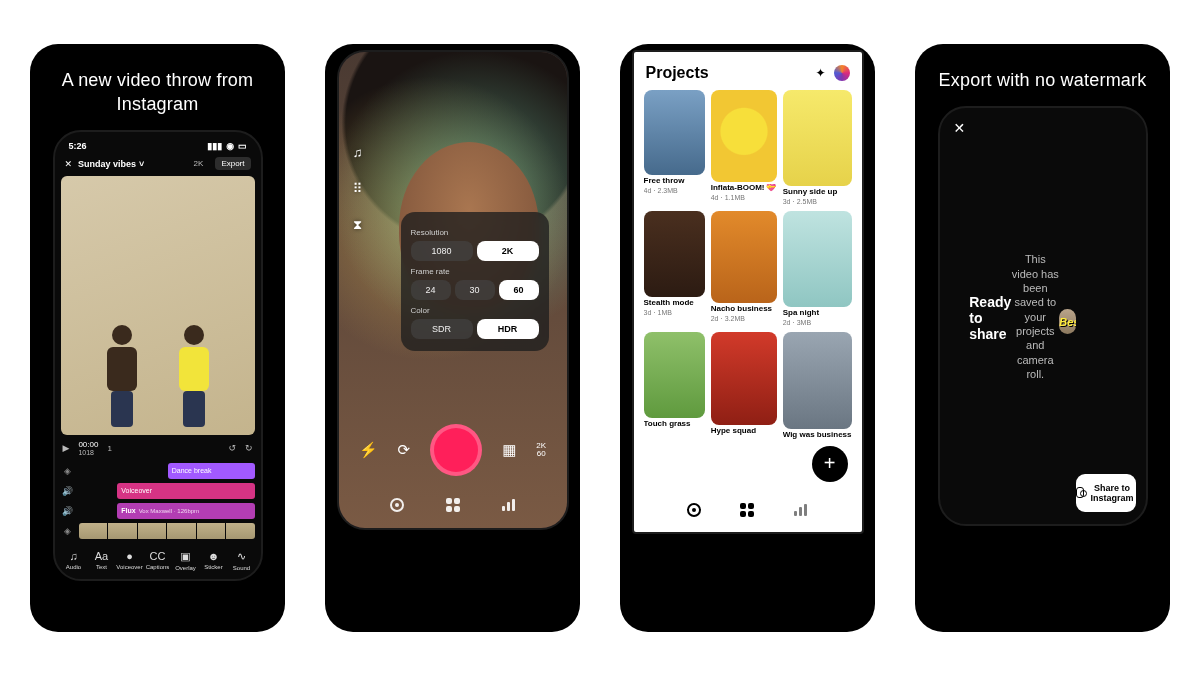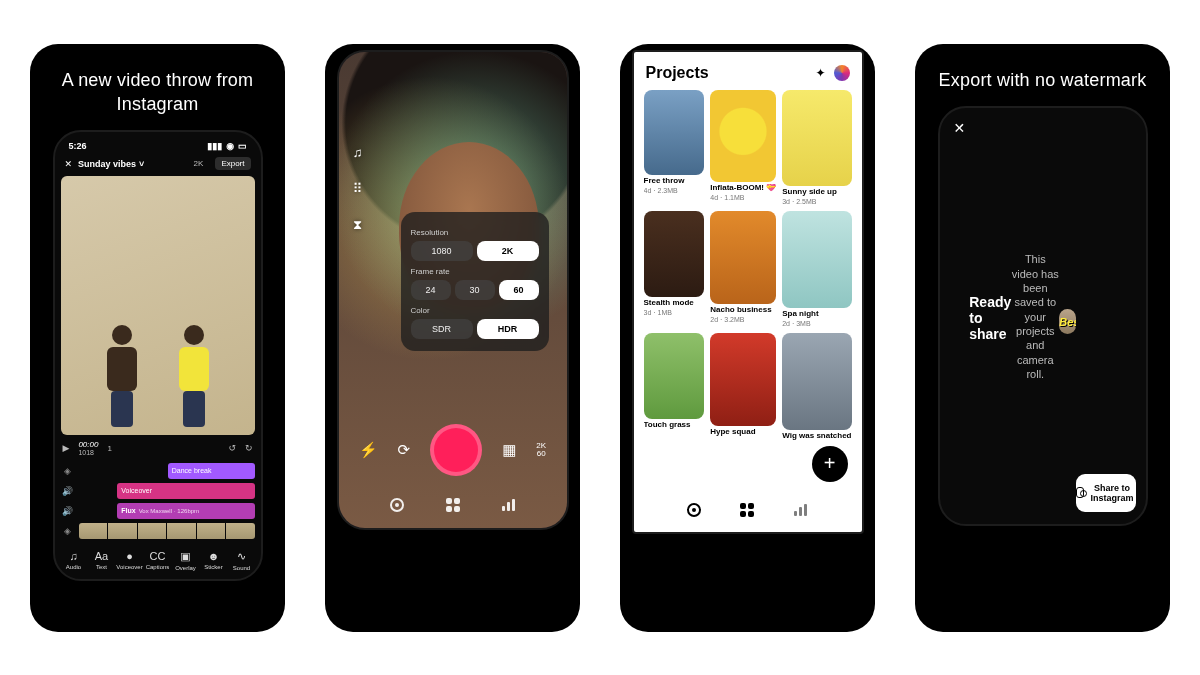--- a/index.html
+++ b/index.html
@@ -24,21 +24,21 @@
   .dancer { position:absolute; bottom:10px; width:42px; height:100px; }
   .dancer.left { left:40px; }
   .dancer.right { right:40px; }
   .dancer .head { width:20px; height:20px; border-radius:50%; background:#3a2a1d; margin:0 auto; }
   .dancer .torso { width:30px; height:44px; border-radius:6px; margin:2px auto 0; }
   .dancer.left .torso { background:#3a2a1d; }
   .dancer.right .torso { background:#f2e43a; }
   .dancer .legs { width:22px; height:36px; margin:0 auto; background:#2a3550; border-radius:4px; }
   .play-row { display:flex; align-items:center; gap:9px; padding:6px 2px; font-size:9px; color:#bbb; }
   .play-row .tc { display:flex; flex-direction:column; line-height:1; }
-  .play-row .tc span:first-child { color:#fff; font-size:8px;font-style:italic; }
+  .play-row .tc span:first-child { color:#fff; font-size:8px; }
   .play-row .tc span:last-child { font-size:7px; }
   .play-row .spacer { flex:1; }
   .timeline { display:flex; flex-direction:column; gap:2px; font-size:7px; }
   .tl-row { display:flex; align-items:center; gap:4px; height:18px; }
   .tl-icon { width:14px; text-align:center; color:#888; font-size:9px; }
   .tl-track { flex:1; height:16px; border-radius:3px; display:flex; align-items:center; padding:0 4px; overflow:hidden; }
   .tl-track.purple { background:#a259ff; }
   .tl-track.magenta { background:#d63384; }
   .tl-track.label { color:#fff; font-size:7px; font-weight:500; }
   .tl-track.thumbs { background:transparent; display:flex; gap:1px; padding:0; }
@@ -343,21 +343,21 @@
           <div class="pjname">Touch grass</div>
           <div class="meta"></div>
         </div>
         <div class="card">
           <div class="thumb bg8"></div>
           <div class="pjname">Hype squad</div>
           <div class="meta"></div>
         </div>
         <div class="card">
           <div class="thumb bg9"></div>
-          <div class="pjname">Wig was snatched</div>
+          <div class="pjname">Wig was business</div>
           <div class="meta"></div>
         </div>
       </div>
     <div class="fab">+</div>
     <div class="proj-nav">
       <span class="nic">
           <span class="i-record-dot"></span>
         </span>
       <span class="nic">
           <span class="i-grid4">

